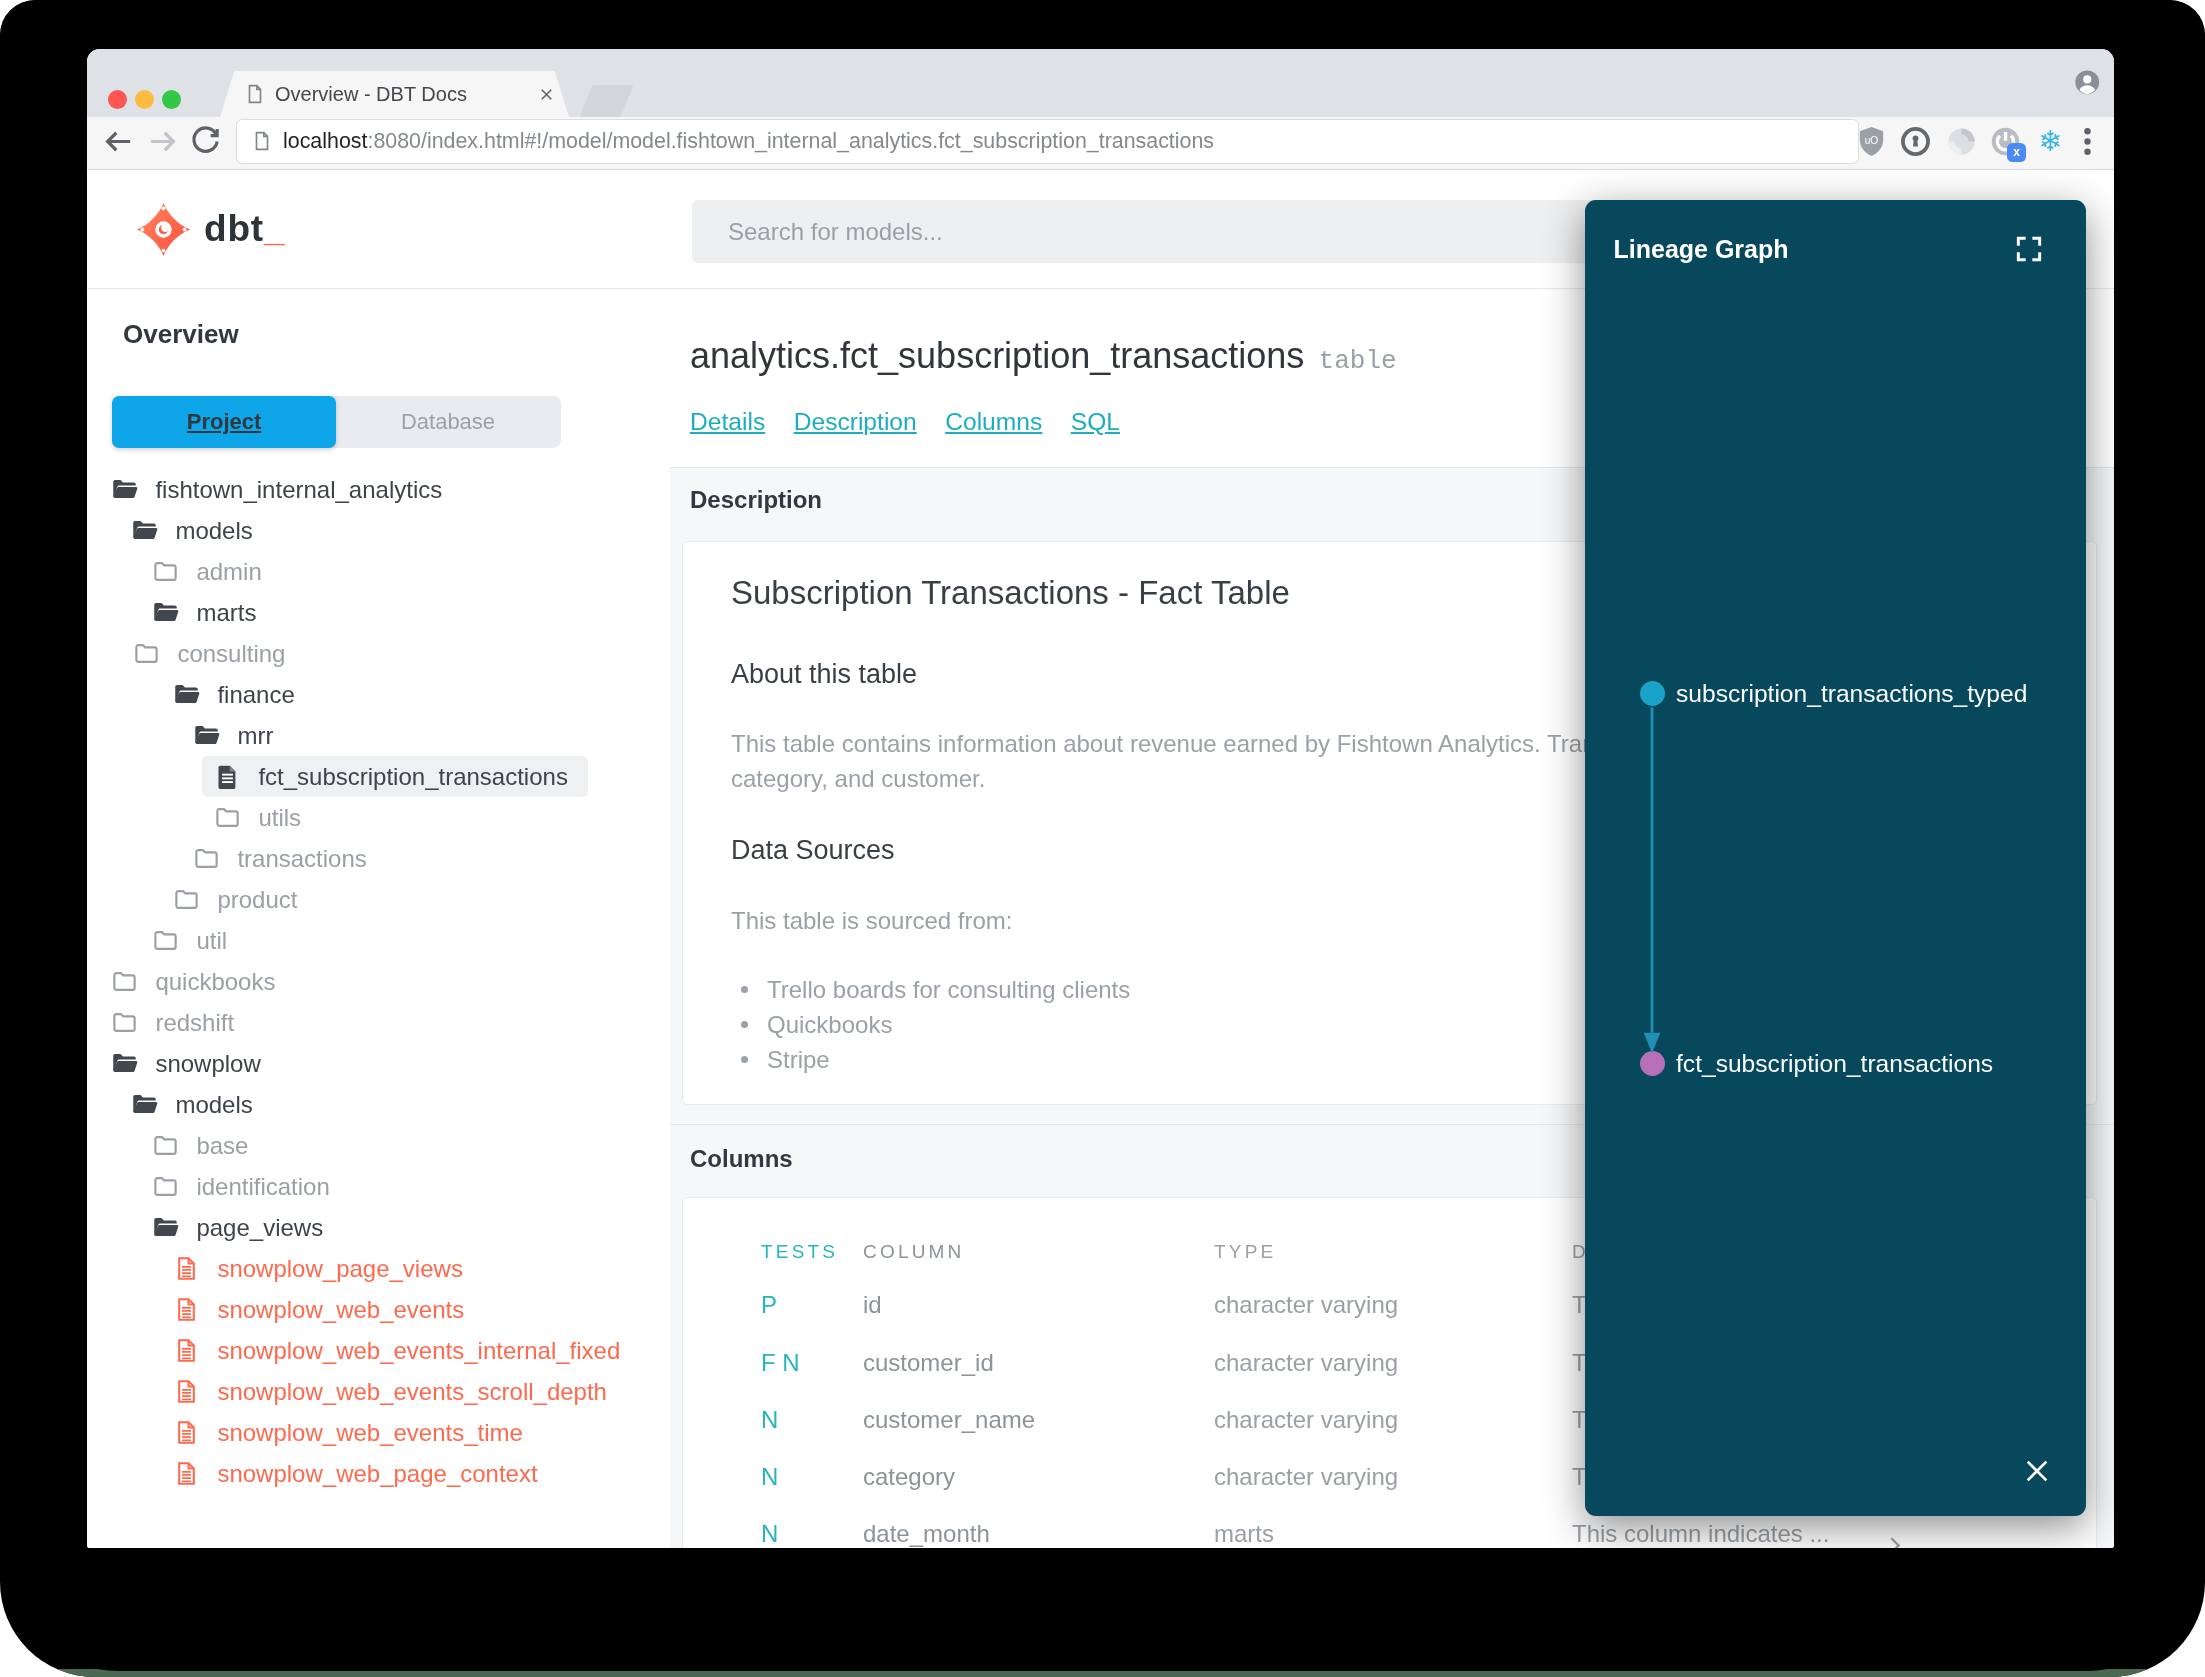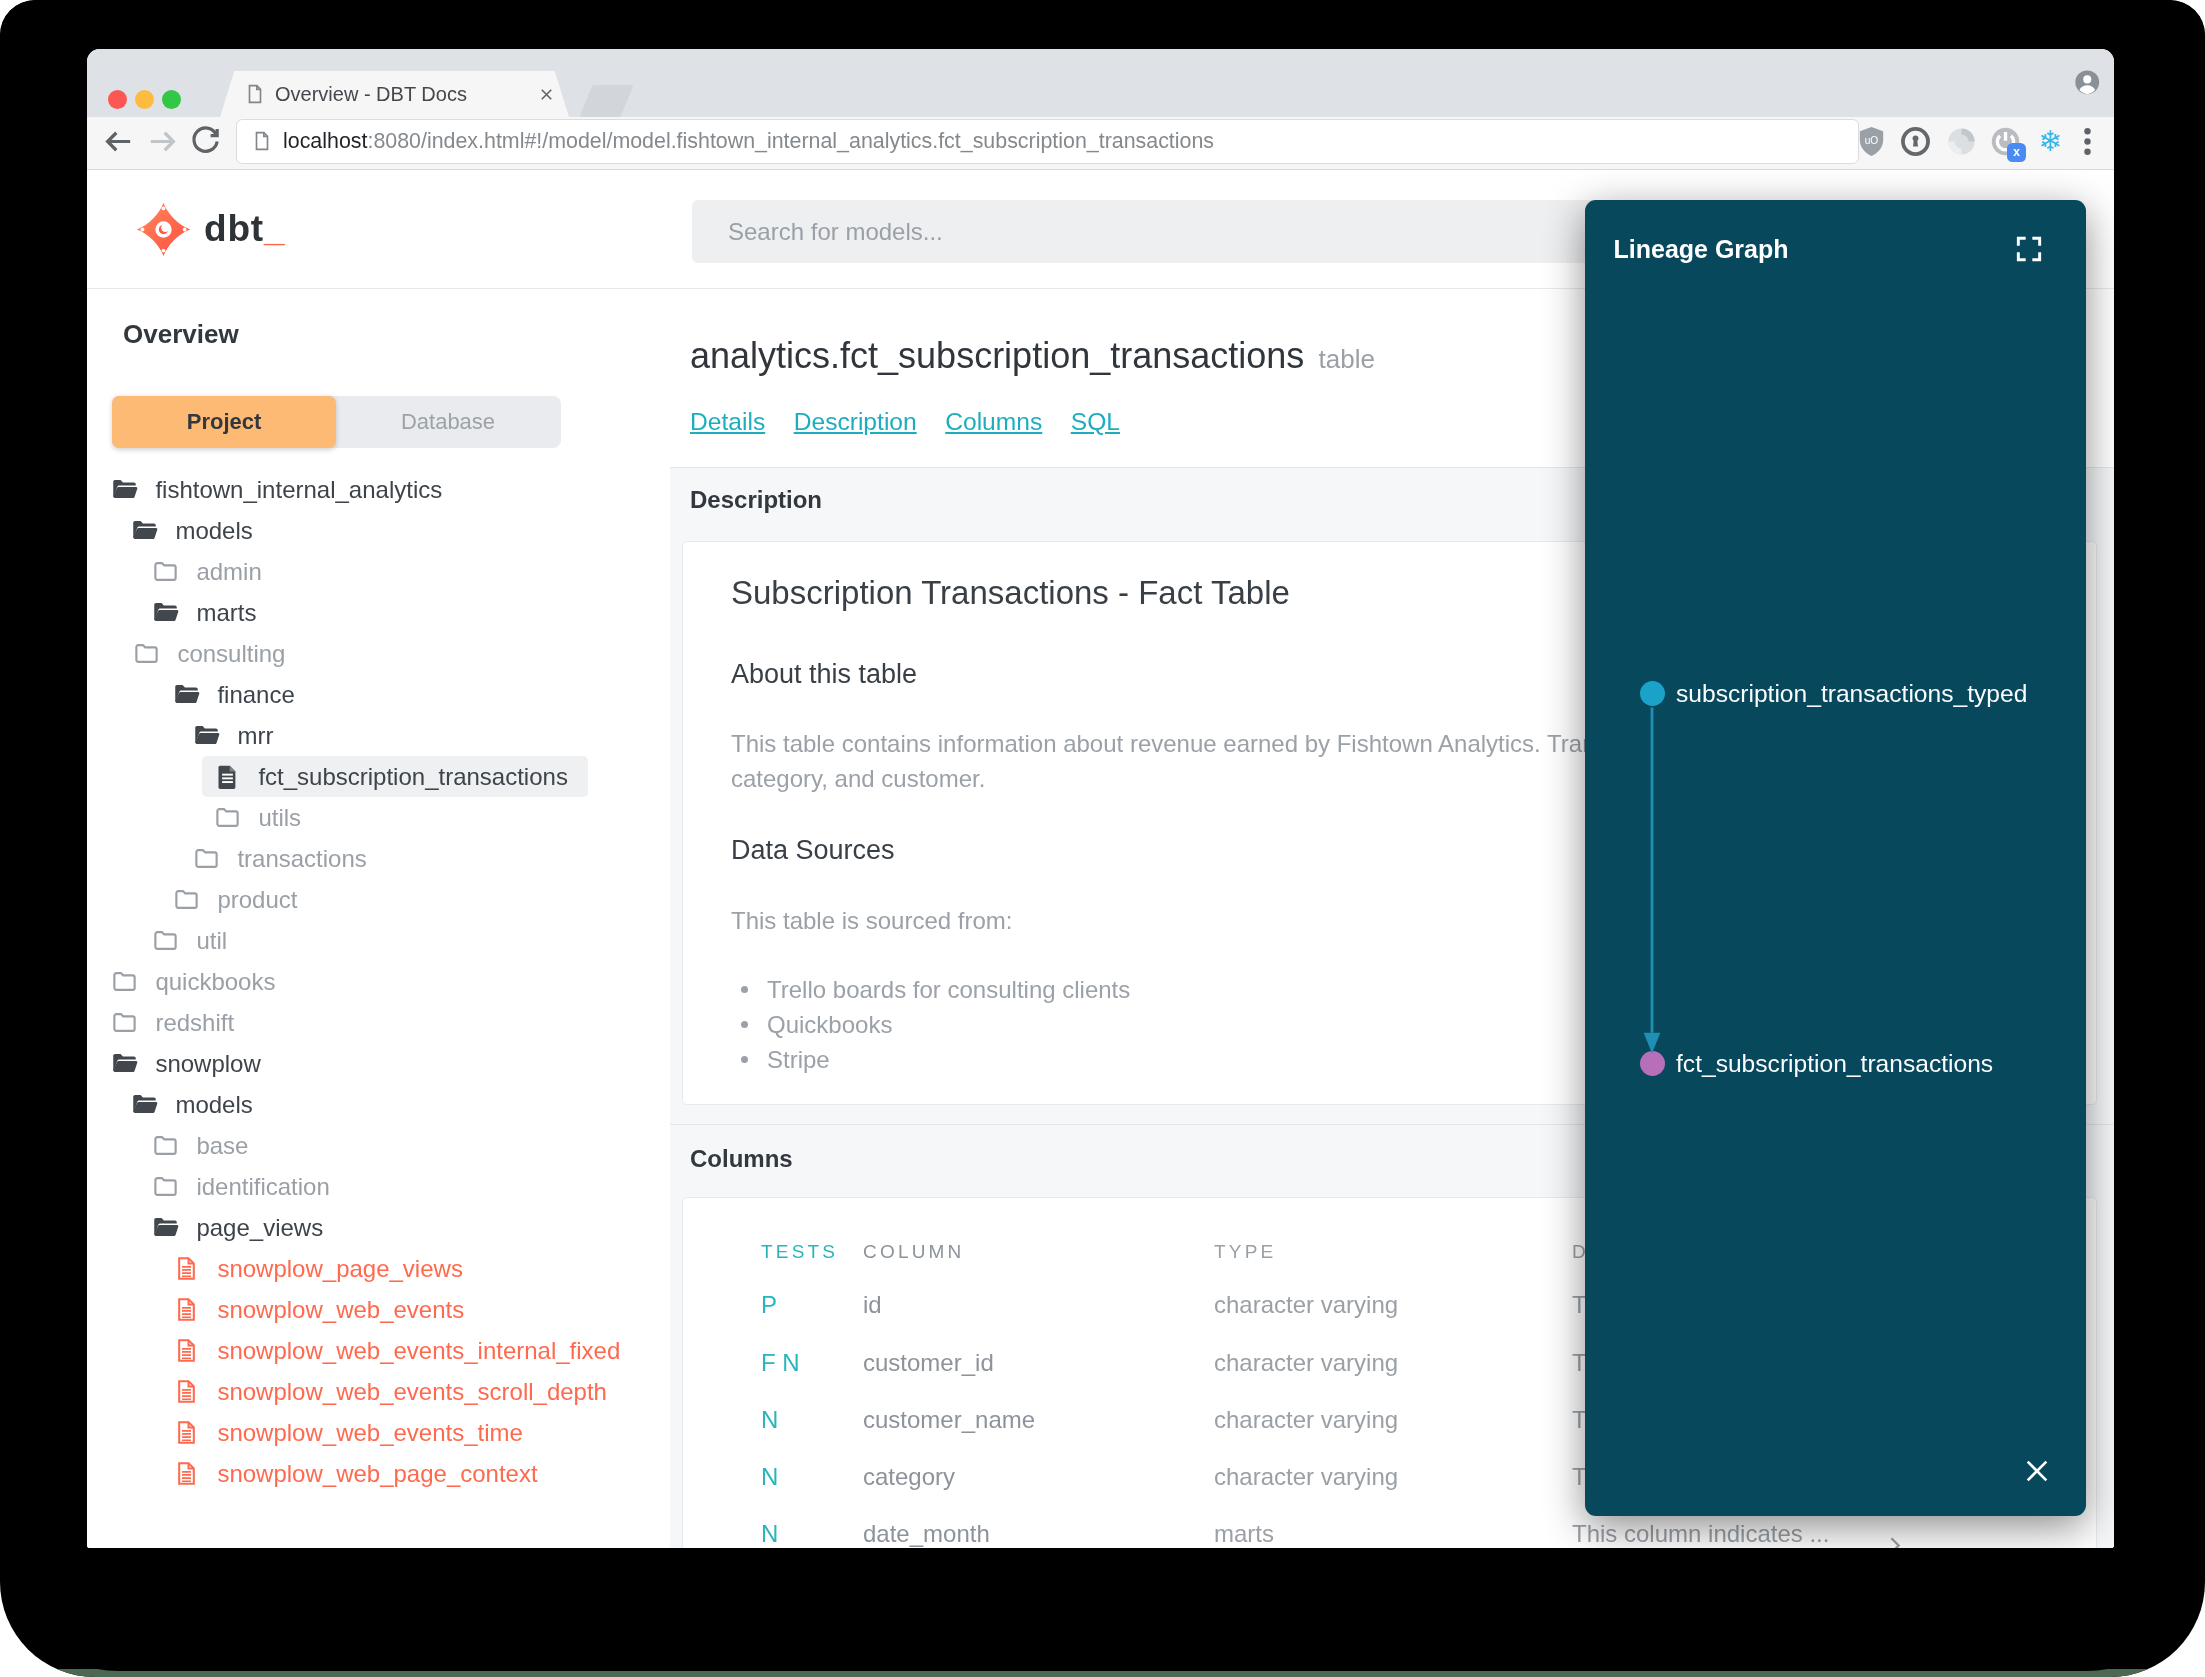--- a/index.html
+++ b/index.html
@@ -46,37 +46,37 @@
   .wordmark{position:absolute;left:117px;top:0;line-height:117px;font-size:37px;font-weight:bold;color:#2e3338;letter-spacing:0.8px;}
   .wordmark .cursor{color:#ff694e;}
   .search{position:absolute;left:605px;top:30px;width:1379px;height:63px;background:#edeff1;border-radius:6.3px;}
   .search input{width:100%;height:100%;background:transparent;border:none;outline:none;padding:0 36px;font-size:24px;color:#5b6168;}
   .search input::placeholder{color:#9aa0a6;}
 
   .sidebar{position:absolute;left:0;top:119px;width:583px;bottom:0;background:#fff;}
   .sb-heading{position:absolute;left:36px;top:30px;font-size:26px;font-weight:bold;color:#32383e;}
   .toggle{position:absolute;left:25px;top:107px;width:449px;height:52px;background:#e9ebee;border-radius:8px;}
   .toggle-seg{position:absolute;top:0;width:224px;height:52px;line-height:52px;text-align:center;font-size:22px;}
-  .toggle-active{left:0;background:#fdba74;border-radius:7.1px;box-shadow:0 1.6px 4.8px rgba(0,0,0,.18);font-weight:bold;color:#32383e;}
+  .toggle-active{left:0;background:#0ea5e9;border-radius:7.1px;box-shadow:0 1.6px 4.8px rgba(0,0,0,.18);font-weight:bold;color:#32383e;text-decoration:underline;}
   .toggle-inactive{left:224px;color:#9ca2a8;}
   .tree{position:absolute;left:0;top:180px;right:0;}
   .tree-row{height:41px;display:flex;align-items:center;cursor:pointer;}
   .tree-inner{display:flex;align-items:center;gap:17.4px;padding:6.3px 20.6px 6.3px 12px;margin-left:-12px;border-radius:4.8px;}
   .tree-inner.selected{background:#eef0f2;}
   .tree-icon{width:27px;height:27px;flex:0 0 27px;}
   .tree-icon svg{width:27px;height:27px;display:block;}
   .tree-label{font-size:24px;}
   .v-dark .tree-label{color:#3e444b;}
   .v-gray .tree-label{color:#9aa0a6;}
   .v-orange .tree-label{color:#ff694e;}
 
   .main{position:absolute;left:583px;top:119px;right:0;bottom:0;background:#f6f7f9;overflow:hidden;}
   .title-area{position:absolute;left:0;top:0;width:100%;height:178px;background:#fff;}
   .page-title{position:absolute;left:20px;top:46px;font-size:36px;font-weight:500;color:#30363c;}
-  .page-title .badge{font-size:26px;font-weight:400;color:#9aa0a6;margin-left:14.3px;}
+  .page-title .badge{font-size:26px;font-weight:400;color:#9aa0a6;margin-left:14.3px;font-family:Liberation Mono, monospace;}
   .model-tabs{position:absolute;left:20px;top:119px;display:flex;gap:28.5px;}
   .mtab{font-size:24.6px;color:#1caebe;cursor:pointer;text-decoration:underline;}
   .divider{position:absolute;left:0;width:100%;height:0;border-top:1.6px solid #e4e6e9;}
   .section-heading{position:absolute;left:20px;font-size:24px;font-weight:bold;color:#32383e;}
 
   .card{position:absolute;left:12px;width:1415px;background:#fff;border:1.6px solid #e7e9eb;border-radius:4.8px;}
   .doc-title{position:absolute;left:48px;top:32px;font-size:33px;font-weight:500;color:#383f46;}
   .doc-h2{position:absolute;left:48px;font-size:27px;font-weight:500;color:#383f46;}
   .doc-p{position:absolute;left:48px;font-size:24px;color:#9ba1a8;}
   .doc-ul{position:absolute;left:48px;margin:0;padding:0;list-style:none;}

